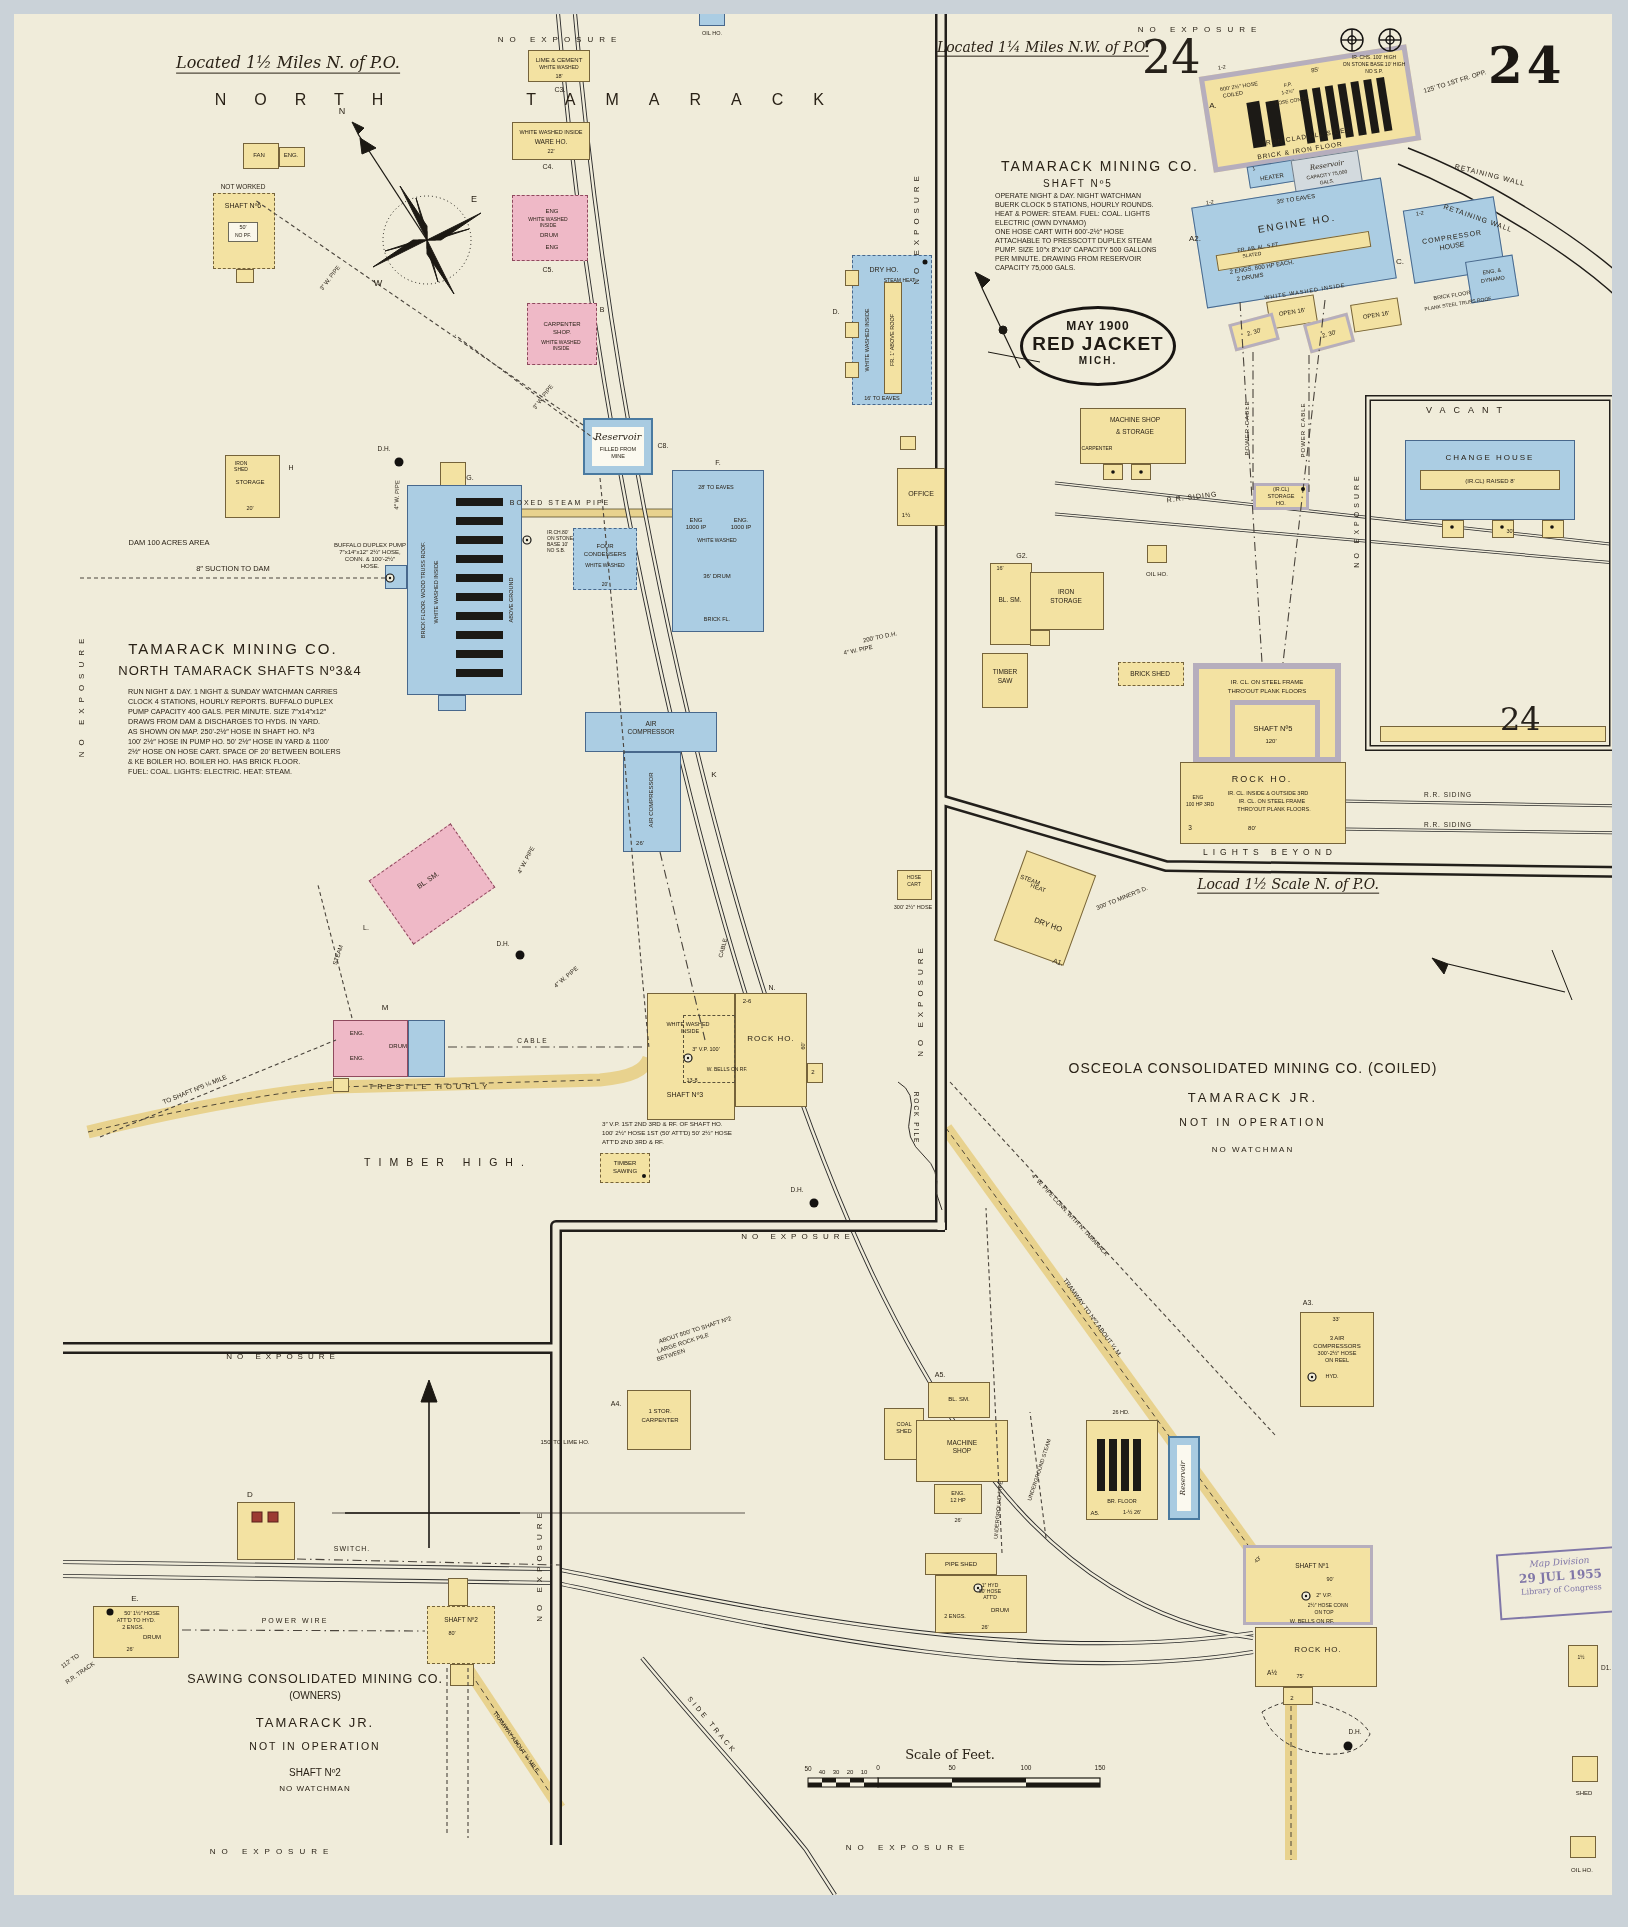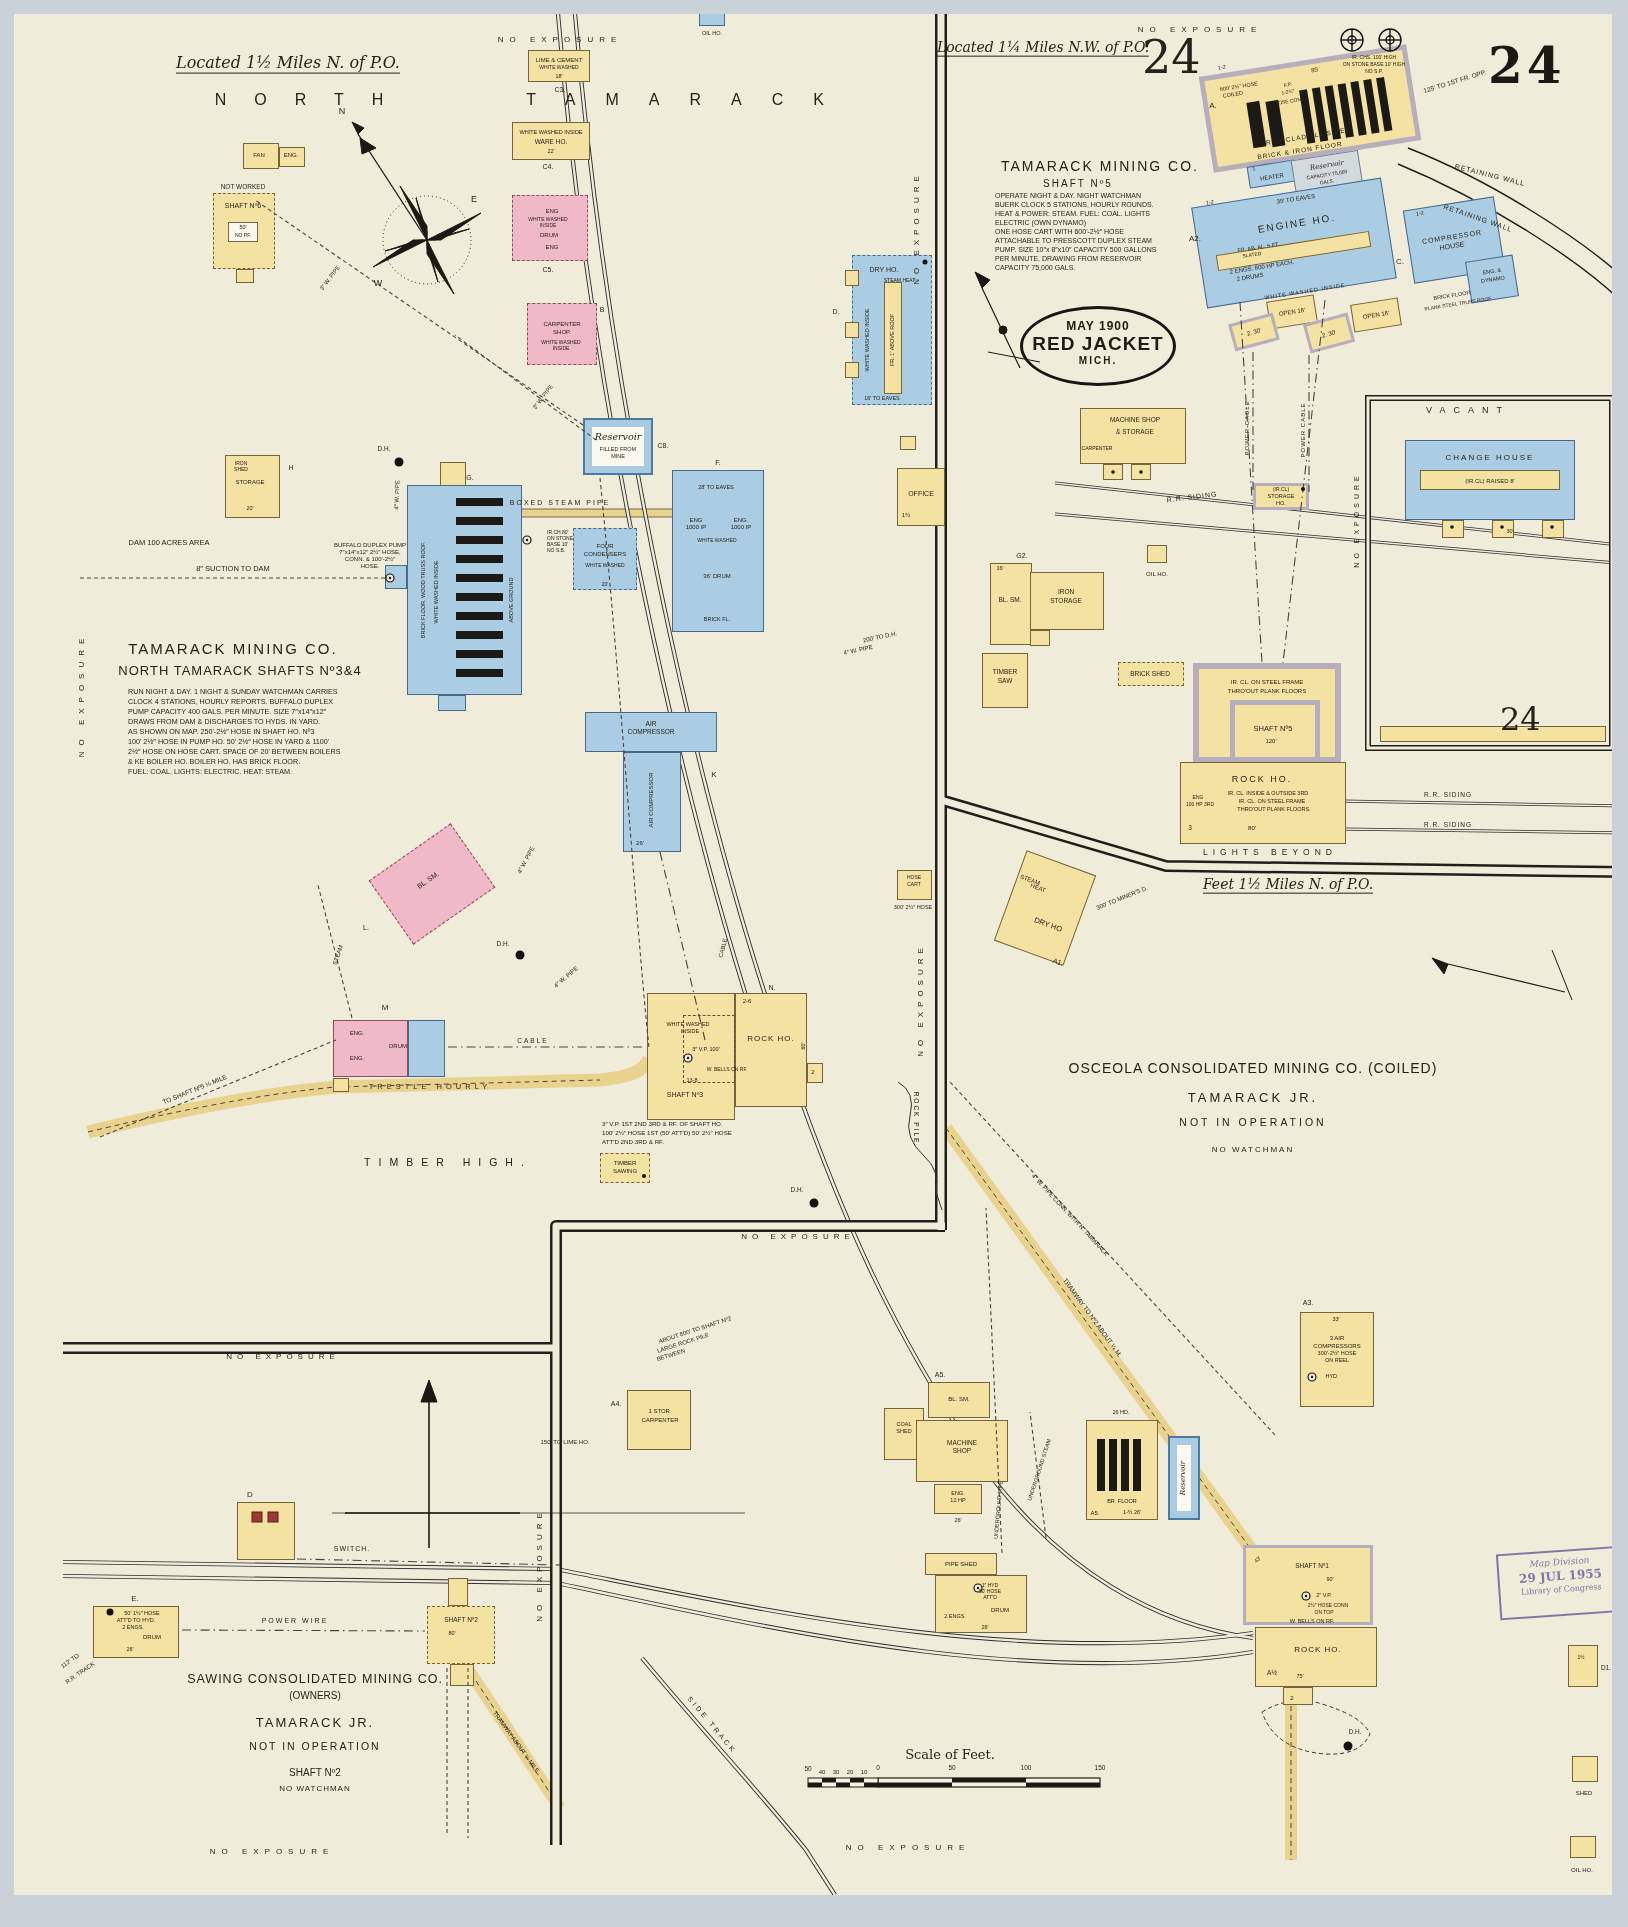--- a/index.html
+++ b/index.html
@@ -356,21 +356,21 @@
 
     <rect x="252" y="1512" width="10" height="10" fill="#9c3a33" stroke="#59211d"></rect>
     <rect x="268" y="1512" width="10" height="10" fill="#9c3a33" stroke="#59211d"></rect>
   </svg>
 
   <div id="lbls">
       <div class="lbl hand u" style="left: 288px; top: 64px; font-size: 16px; transform: translate(-50%, -50%) rotate(0deg);">Located 1½ Miles N. of P.O.</div>
       <div class="lbl" style="left: 313px; top: 100px; font-size: 16px; letter-spacing: 28px; transform: translate(-50%, -50%) rotate(0deg);">NORTH</div>
       <div class="lbl" style="left: 690px; top: 100px; font-size: 16px; letter-spacing: 30px; transform: translate(-50%, -50%) rotate(0deg);">TAMARACK</div>
       <div class="lbl hand u" style="left: 1043px; top: 48px; font-size: 14px; transform: translate(-50%, -50%) rotate(0deg);">Located 1¼ Miles N.W. of P.O.</div>
-      <div class="lbl hand u" style="left: 1288px; top: 885px; font-size: 14px; transform: translate(-50%, -50%) rotate(0deg);">Feet 1½ Miles N. of P.O.</div>
+      <div class="lbl hand u" style="left: 1288px; top: 885px; font-size: 14px; transform: translate(-50%, -50%) rotate(0deg);">Locad 1½ Scale N. of P.O.</div>
       <div class="lbl" style="left: 233px; top: 649px; font-size: 15px; letter-spacing: 2px; transform: translate(-50%, -50%) rotate(0deg);">TAMARACK  MINING  CO.</div>
       <div class="lbl" style="left: 240px; top: 671px; font-size: 13px; letter-spacing: 1px; transform: translate(-50%, -50%) rotate(0deg);">NORTH TAMARACK SHAFTS Nº3&amp;4</div>
       <div class="lbl" style="left: 128px; top: 692px; font-size: 7.2px; transform: translate(0px, -50%) rotate(0deg);">RUN NIGHT &amp; DAY. 1 NIGHT &amp; SUNDAY WATCHMAN CARRIES</div>
       <div class="lbl" style="left: 128px; top: 702px; font-size: 7.2px; transform: translate(0px, -50%) rotate(0deg);">CLOCK 4 STATIONS, HOURLY REPORTS.  BUFFALO DUPLEX</div>
       <div class="lbl" style="left: 128px; top: 712px; font-size: 7.2px; transform: translate(0px, -50%) rotate(0deg);">PUMP CAPACITY 400 GALS. PER MINUTE. SIZE 7″x14″x12″</div>
       <div class="lbl" style="left: 128px; top: 722px; font-size: 7.2px; transform: translate(0px, -50%) rotate(0deg);">DRAWS FROM DAM &amp; DISCHARGES TO HYDS. IN YARD.</div>
       <div class="lbl" style="left: 128px; top: 732px; font-size: 7.2px; transform: translate(0px, -50%) rotate(0deg);">AS SHOWN ON MAP.   250'-2½″ HOSE IN SHAFT HO. Nº3</div>
       <div class="lbl" style="left: 128px; top: 742px; font-size: 7.2px; transform: translate(0px, -50%) rotate(0deg);">100' 2½″ HOSE IN PUMP HO.  50' 2½″ HOSE IN YARD &amp; 1100'</div>
       <div class="lbl" style="left: 128px; top: 752px; font-size: 7.2px; transform: translate(0px, -50%) rotate(0deg);">2½″ HOSE ON HOSE CART.  SPACE OF 20' BETWEEN BOILERS</div>
       <div class="lbl" style="left: 128px; top: 762px; font-size: 7.2px; transform: translate(0px, -50%) rotate(0deg);">&amp; KE BOILER HO.  BOILER HO. HAS BRICK FLOOR.</div>

